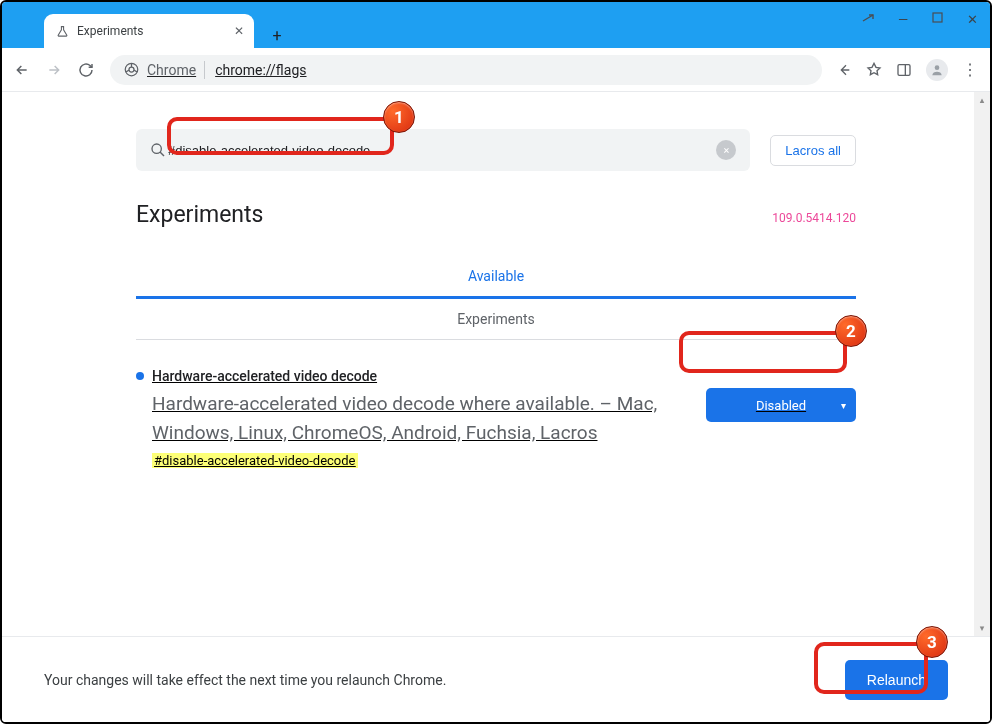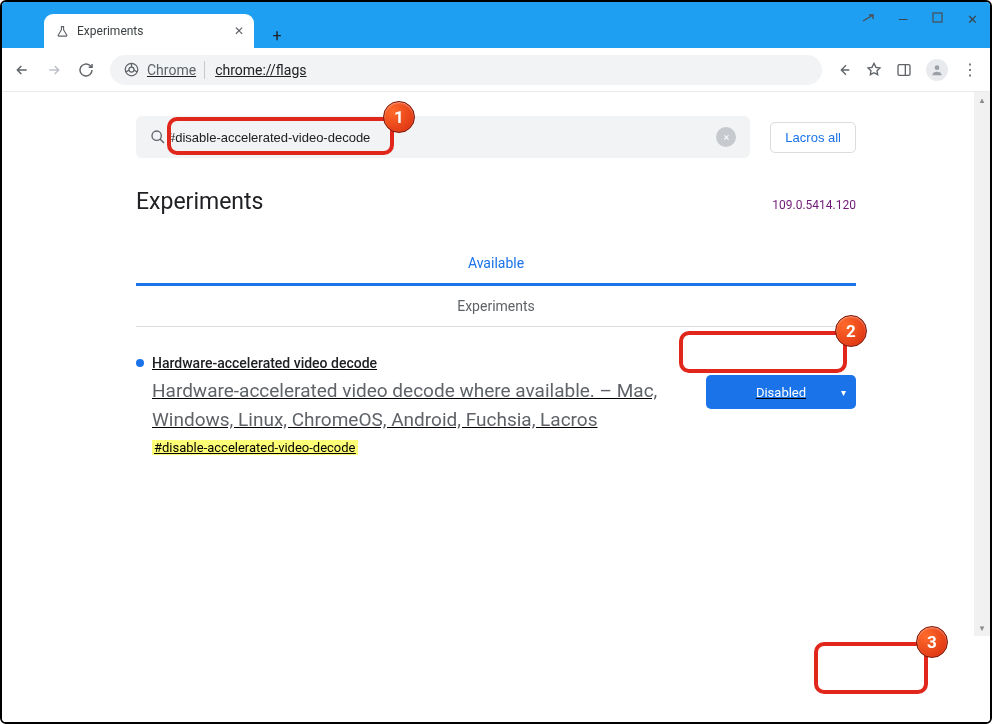--- a/index.html
+++ b/index.html
@@ -50,21 +50,21 @@
   .omni-div { width:1px; height:18px; background:#c6c9cd;}
   .tool-icn { color:#5f6368; font-size:15px;}
   .avatar { width:22px;height:22px;border-radius:50%;background:#e8eaed;display:flex;align-items:center;justify-content:center;color:#5f6368;font-size:12px;}
   .kebab { font-size:16px;color:#5f6368;}
 
   .content { flex:1; background:#fff; position:relative; overflow:hidden;}
   .page {
     position:absolute; inset:0; padding:0 0 0 0;
   }
   .page-inner {
-    margin:0 auto; width:720px; padding-top:24px;
+    margin:13px auto; width:720px; padding-top:24px;
   }
   .search-row {
     display:flex; align-items:center; gap:20px; margin-bottom:30px;
   }
   .search-box {
     flex:1; background:#f1f3f4; border-radius:6px; height:42px;
     display:flex; align-items:center; padding:0 14px; color:#5f6368;
     position:relative; font-size:13px;
   }
   .search-box input {
@@ -74,21 +74,21 @@
     width:20px;height:20px;border-radius:50%;background:#c6c9cd;color:#fff;
     display:flex;align-items:center;justify-content:center;font-size:11px;
   }
   .reset-all {
     border:1px solid #dadce0;border-radius:5px;padding:7px 14px;color:#1a73e8;
     font-size:13px;background:#fff;
   }
 
   .h1 { font-size:23px;color:#202124;font-weight:400;margin:0 0 6px 0;}
   .head-row { display:flex; align-items:center; justify-content:space-between; margin-bottom:22px;}
-  .version { font-size:12px;color:#701a75;}
+  .version { font-size:12px;color:#ec4899;}
 
   .tabs { display:flex;flex-direction:column; }
   .ptab {
     flex:1; text-align:center; font-size:14px; padding:12px 0;
     border-bottom:1px solid #dadce0; color:#5f6368;
   }
   .ptab.active { color:#1a73e8; border-bottom:3px solid #1a73e8;}
 
   .flag-row {
     display:flex; gap:20px; padding:28px 0 0 0; align-items:flex-start;text-decoration:underline;
@@ -279,20 +279,24 @@
         </div>
 
       </div>
     </div>
 
     <div class="scrollbar">
       <div class="scroll-arrow" style="top:0">▴</div>
       <div class="scroll-arrow" style="bottom:0">▾</div>
     </div>
 
+    <div class="footer">
+      <span class="footer-msg">Your changes will take effect the next time you relaunch Chrome.</span>
+      <button class="relaunch">Relaunch</button>
+    </div>
   </div>
 </div>
 
 <div class="anno" style="left:165px; top:115px; width:227px; height:38px;"></div>
 <div class="badge" style="left:381px; top:99px;">1</div>
 
 <div class="anno" style="left:677px; top:329px; width:168px; height:42px;"></div>
 <div class="badge" style="left:833px; top:313px;">2</div>
 
 <div class="anno" style="left:812px; top:640px; width:114px; height:52px;"></div>

